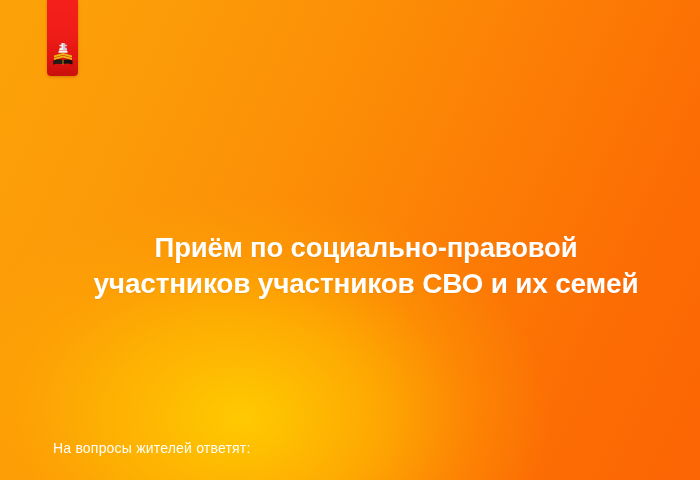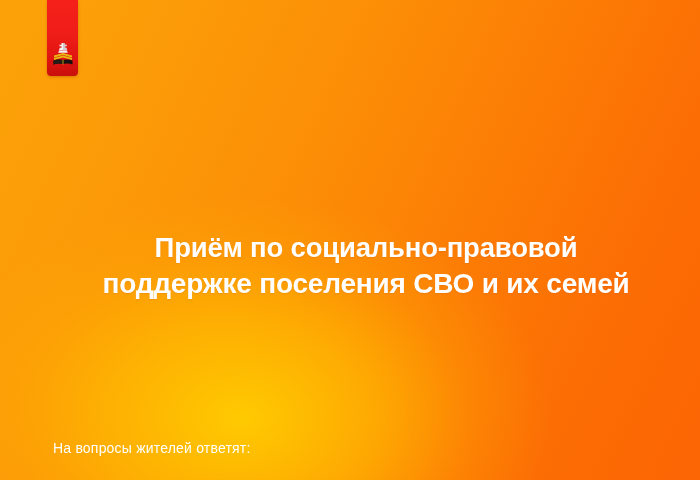--- a/index.html
+++ b/index.html
@@ -133,21 +133,21 @@
       <path d="M4 34 L22 29 L40 34 L40 38 L22 33 L4 38 Z" fill="#e8b714"></path>
 
       <path d="M3 39 q9 -3 19 -1 q10 -2 19 1 l0 8 q-9 -3 -19 -1 q-10 -2 -19 1 z" fill="#17120f"></path>
       <path d="M3 39 q9 -3 19 -1 l0 8 q-10 -2 -19 1 z" fill="#241c16"></path>
       <path d="M21.2 38 h1.6 v9 h-1.6 z" fill="#e8b714"></path>
     </svg>
   </div>
 
   <h1 class="title">
     <span class="line line1">Приём по социально-правовой</span>
-    <span class="line line2">поддержке поселения СВО и их семей</span>
+    <span class="line line2">участников участников СВО и их семей</span>
   </h1>
 
   <div class="info">
     <p class="info-heading">На вопросы жителей ответят:</p>
     <ul class="info-list">
       <li>– Администрация Заневского городского поселения;</li>
 
     </ul>
   </div>
 

